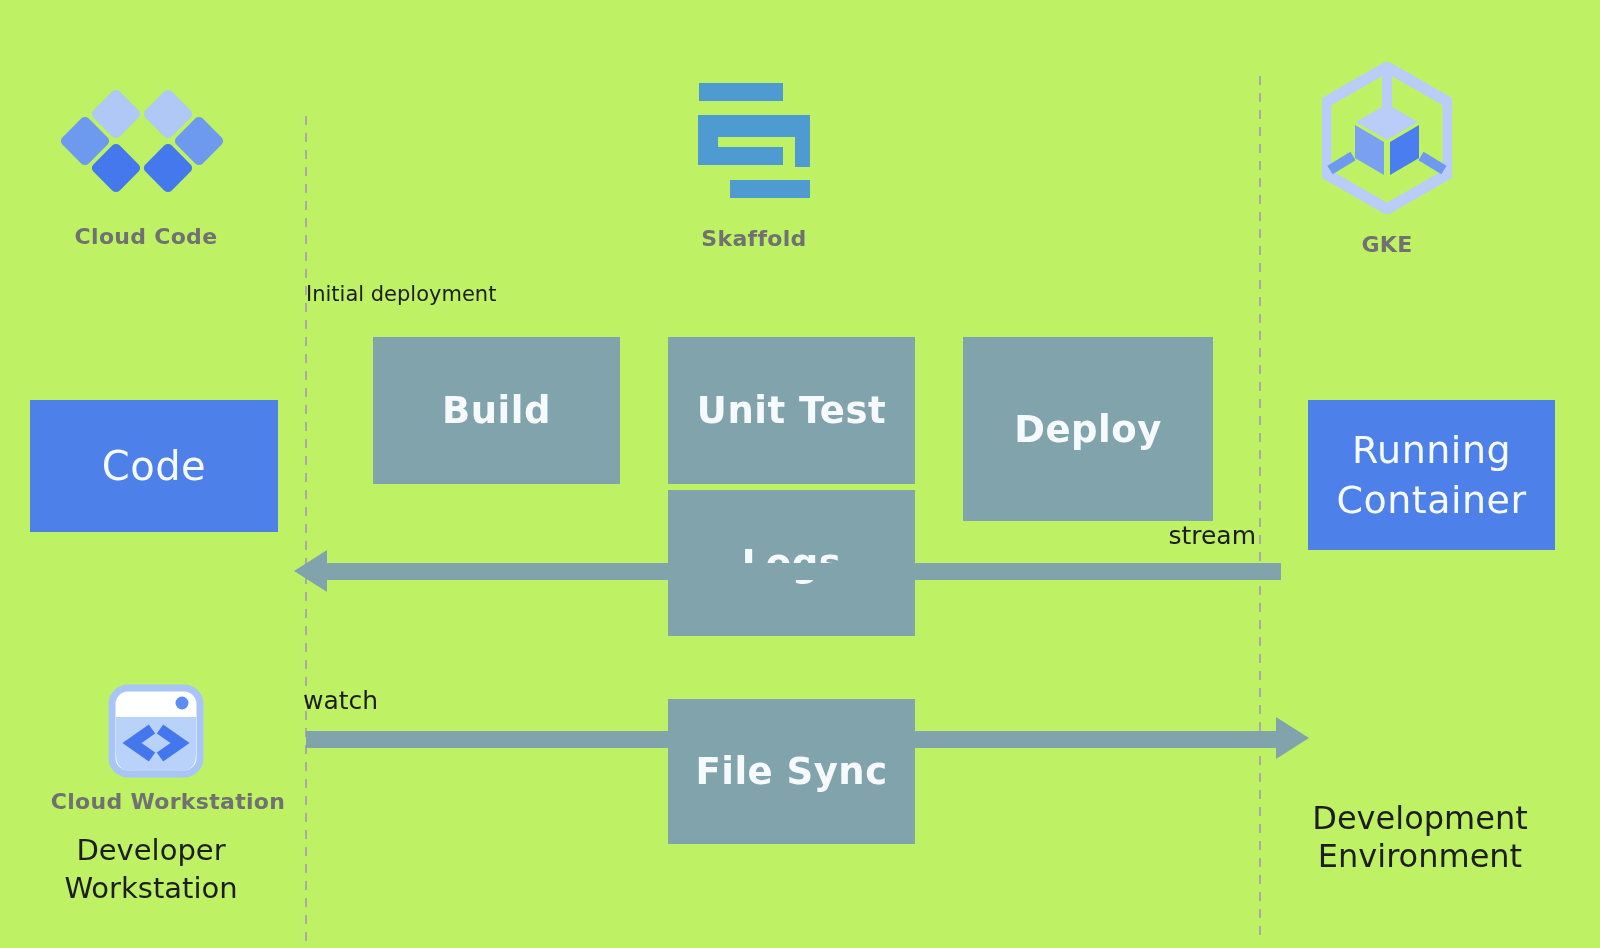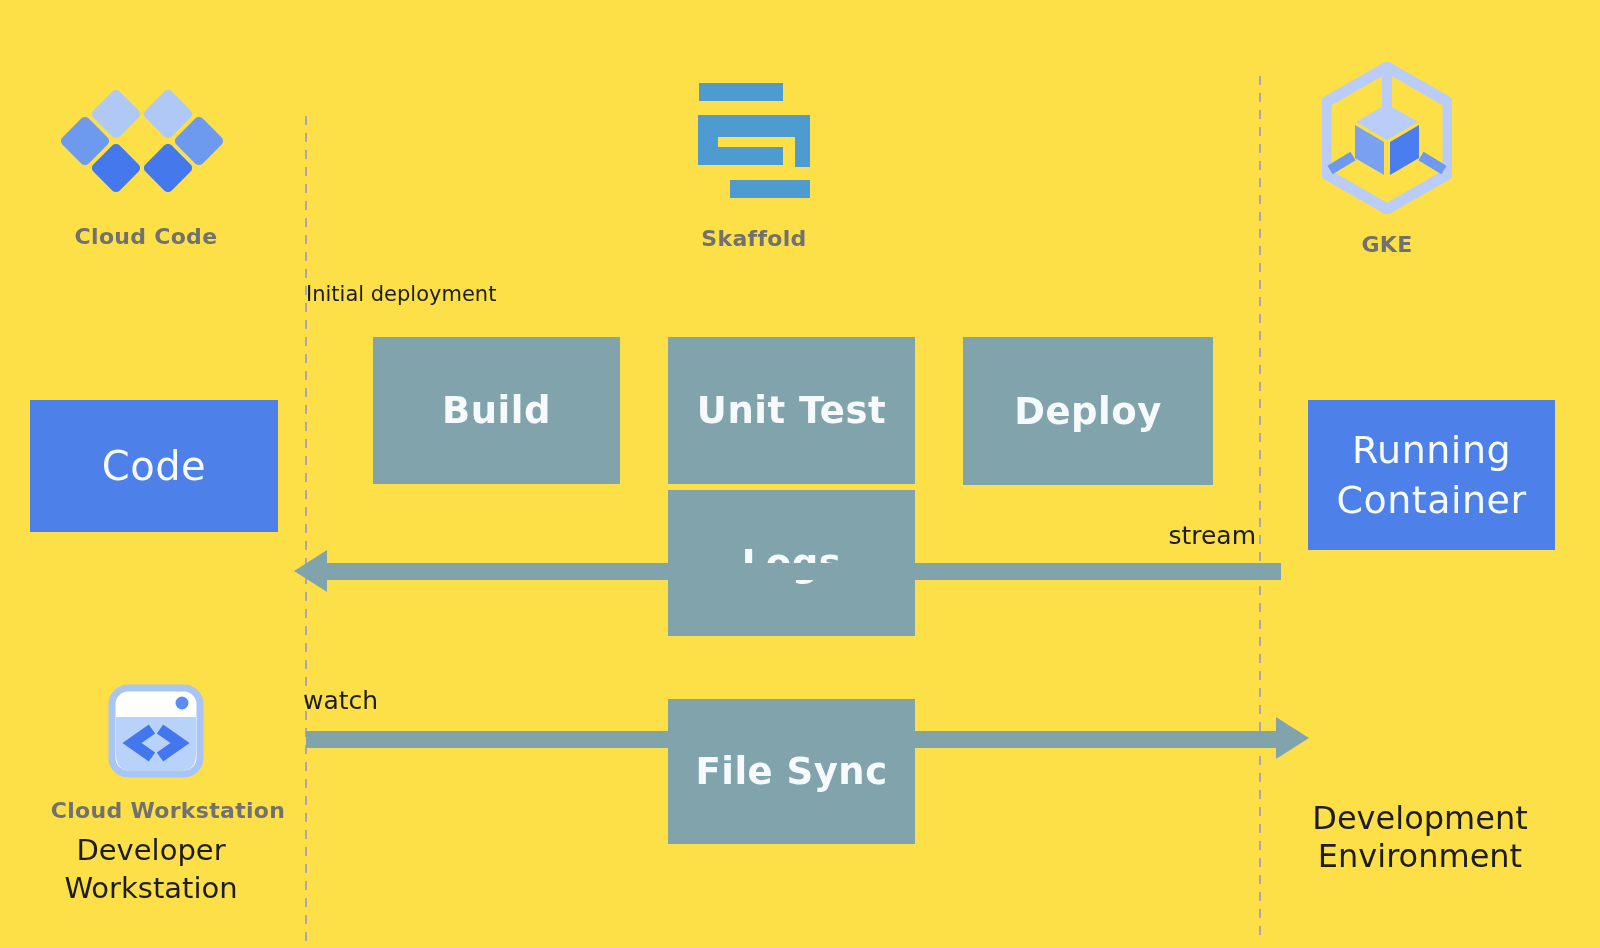--- a/index.html
+++ b/index.html
@@ -1,17 +1,17 @@
 <!DOCTYPE html>
 <html><head>
 <meta charset="utf-8">
 <style>
   html,body{margin:0;padding:0;background:#ffffff;}
   body{font-family:"DejaVu Sans","Liberation Sans",sans-serif;}
-  .canvas{position:relative;width:1600px;height:948px;background:#fde047;overflow:hidden;}
+  .canvas{position:relative;width:1600px;height:948px;background:#bef264;overflow:hidden;}
 
   .dashed{position:absolute;width:2px;
     background:repeating-linear-gradient(to bottom,#a8a8ad 0 9px,transparent 9px 17px);}
   .dashed.left{left:305px;top:116px;height:825px;}
   .dashed.right{left:1259px;top:76px;height:865px;}
 
   .abs{position:absolute;}
 
   .box{position:absolute;display:flex;align-items:center;justify-content:center;
        text-align:center;color:#f7fafc;}
@@ -75,21 +75,21 @@
   </div>
 
   <div class="box teal" style="left:373px;top:337px;width:247px;height:147px;">
     <span class="box-label">Build</span>
   </div>
 
   <div class="box teal" style="left:668px;top:337px;width:247px;height:147px;">
     <span class="box-label">Unit Test</span>
   </div>
 
-  <div class="box teal" style="left:963px;top:337px;width:250px;height:148px;">
+  <div class="box teal" style="left:963px;top:337px;width:250px;height:184px;">
     <span class="box-label">Deploy</span>
   </div>
 
   <div class="box teal" style="left:668px;top:490px;width:247px;height:146px;">
     <span class="box-label">Logs</span>
   </div>
 
   <div class="box teal" style="left:668px;top:655px;width:247px;height:145px;margin-top:44px;">
     <span class="box-label">File Sync</span>
   </div>
@@ -108,19 +108,19 @@
   <div class="black-note" style="left:1046px;top:521px;width:210px;text-align:right;">stream</div>
   <div class="black-note" style="left:303px;top:686px;">watch</div>
 
   <svg class="abs" style="left:108px;top:684px;" width="96" height="94" viewBox="0 0 96 94">
     <rect x="4" y="4" width="88" height="86" rx="16" fill="#ffffff" stroke="#a9c4f7" stroke-width="7"></rect>
     <path d="M8 33 H88 V71 Q88 87 72 87 H24 Q8 87 8 71 Z" fill="#b9d2fa"></path>
     <circle cx="74" cy="19" r="6.5" fill="#5c8cf5"></circle>
     <polyline points="44,45 24,59 44,73" fill="none" stroke="#4477ee" stroke-width="11" stroke-linejoin="miter"></polyline>
     <polyline points="52,45 72,59 52,73" fill="none" stroke="#4477ee" stroke-width="11" stroke-linejoin="miter"></polyline>
   </svg>
-  <div class="caption" style="left:43px;top:789px;width:250px;margin-top:9px;">Cloud Workstation</div>
+  <div class="caption" style="left:43px;top:789px;width:250px;">Cloud Workstation</div>
 
   <div class="big-note" style="left:31px;top:831px;width:240px;">Developer Workstation</div>
 
   <div class="big-note" style="left:1280px;top:799px;width:280px;font-size:32px;">Development Environment</div>
 
 </div>
 
 </body></html>

